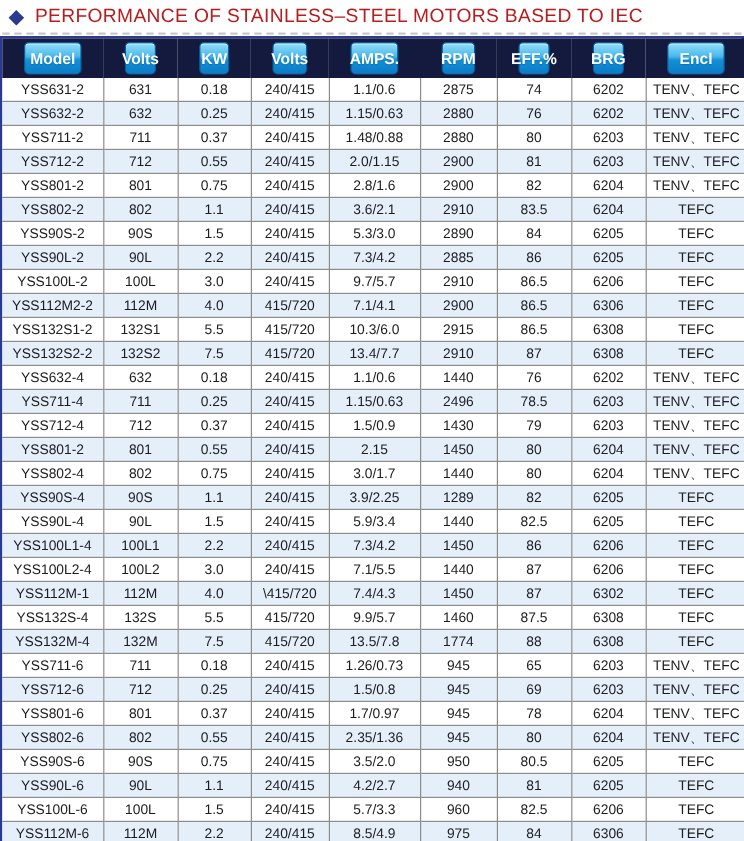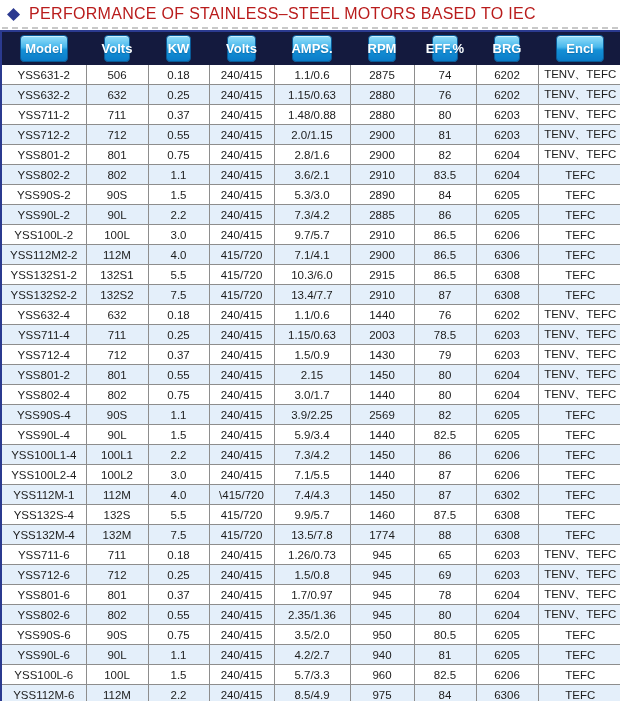--- a/index.html
+++ b/index.html
@@ -92,21 +92,21 @@
             <div class="hbtn">BRG</div>
           </th>
           <th>
             <div class="hbtn">Encl</div>
           </th>
         </tr>
     </thead>
     <tbody id="table-body">
         <tr>
           <td>YSS631-2</td>
-          <td>506</td>
+          <td>631</td>
           <td>0.18</td>
           <td>240/415</td>
           <td>1.1/0.6</td>
           <td>2875</td>
           <td>74</td>
           <td>6202</td>
           <td>TENV、TEFC</td>
         </tr>
         <tr>
           <td>YSS632-2</td>
@@ -239,21 +239,21 @@
           <td>76</td>
           <td>6202</td>
           <td>TENV、TEFC</td>
         </tr>
         <tr>
           <td>YSS711-4</td>
           <td>711</td>
           <td>0.25</td>
           <td>240/415</td>
           <td>1.15/0.63</td>
-          <td>2003</td>
+          <td>2496</td>
           <td>78.5</td>
           <td>6203</td>
           <td>TENV、TEFC</td>
         </tr>
         <tr>
           <td>YSS712-4</td>
           <td>712</td>
           <td>0.37</td>
           <td>240/415</td>
           <td>1.5/0.9</td>
@@ -283,21 +283,21 @@
           <td>80</td>
           <td>6204</td>
           <td>TENV、TEFC</td>
         </tr>
         <tr>
           <td>YSS90S-4</td>
           <td>90S</td>
           <td>1.1</td>
           <td>240/415</td>
           <td>3.9/2.25</td>
-          <td>2569</td>
+          <td>1289</td>
           <td>82</td>
           <td>6205</td>
           <td>TEFC</td>
         </tr>
         <tr>
           <td>YSS90L-4</td>
           <td>90L</td>
           <td>1.5</td>
           <td>240/415</td>
           <td>5.9/3.4</td>

